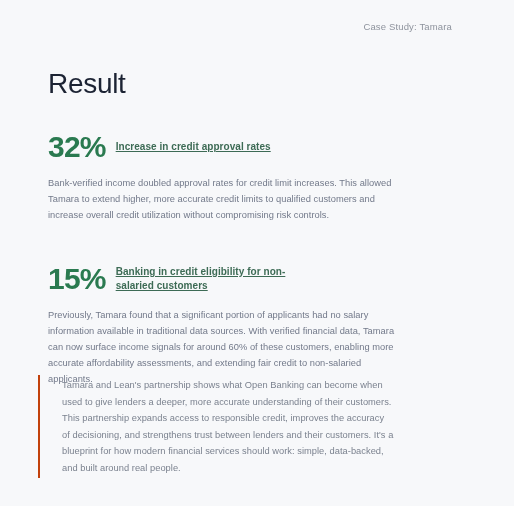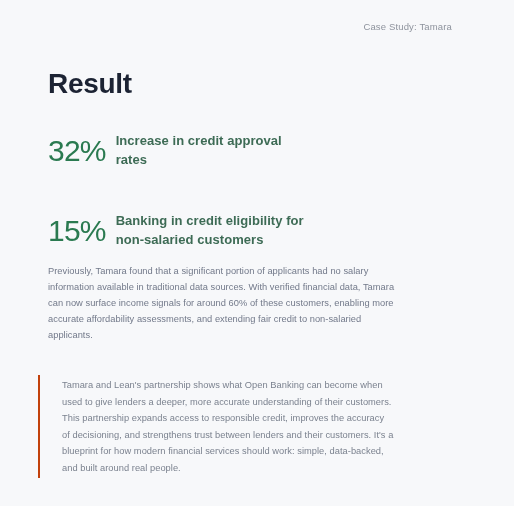--- a/index.html
+++ b/index.html
@@ -37,52 +37,53 @@
   
   .content {
     position: absolute;
     left: 48px;
     top: 68px;
     width: 350px;
   }
 
   .page-title {
     font-size: 28px;
-    font-weight: 700;
+    font-weight: 400;
     letter-spacing: -0.3px;
     color: #1c2333;
     margin: 0 0 32px 0;
     line-height: 1.15;
   }
 
   
   .stat-block {
     margin-bottom: 12px;
   }
   .stat-row {
     display: flex;
     align-items: center;
     gap: 10px;
     margin-bottom: 14px;
   }
   .stat-value {
     font-size: 30px;
-    font-weight: 400;
+    font-weight: 700;
     letter-spacing: -0.8px;
     color: #2a7a50;
     line-height: 1;
     white-space: nowrap;
   }
   .stat-label {
-    font-size: 13px;
+    font-size: 10px;
     font-weight: 700;
     line-height: 1.45;
     color: #3d6b55;
     letter-spacing: 0.05px;
     max-width: 190px;
+    text-decoration: underline;
   }
 
   .body-text {
     font-size: 9.3px;
     line-height: 1.72;
     color: #72798a;
     margin: 0;
     letter-spacing: 0.03px;
   }
 
@@ -115,20 +116,21 @@
 
   <div class="content">
 
     <h1 class="page-title">Result</h1>
 
     <div class="stat-block">
       <div class="stat-row">
         <div class="stat-value">32%</div>
         <div class="stat-label">Increase in credit approval rates</div>
       </div>
+      <p class="body-text">Bank-verified income doubled approval rates for credit limit increases. This allowed Tamara to extend higher, more accurate credit limits to qualified customers and increase overall credit utilization without compromising risk controls.</p>
     </div>
 
     <div class="spacer-1"></div>
 
     <div class="stat-block">
       <div class="stat-row">
         <div class="stat-value">15%</div>
         <div class="stat-label">Banking in credit eligibility for non-salaried customers</div>
       </div>
       <p class="body-text">Previously, Tamara found that a significant portion of applicants had no salary information available in traditional data sources. With verified financial data, Tamara can now surface income signals for around 60% of these customers, enabling more accurate affordability assessments, and extending fair credit to non-salaried applicants.</p>

